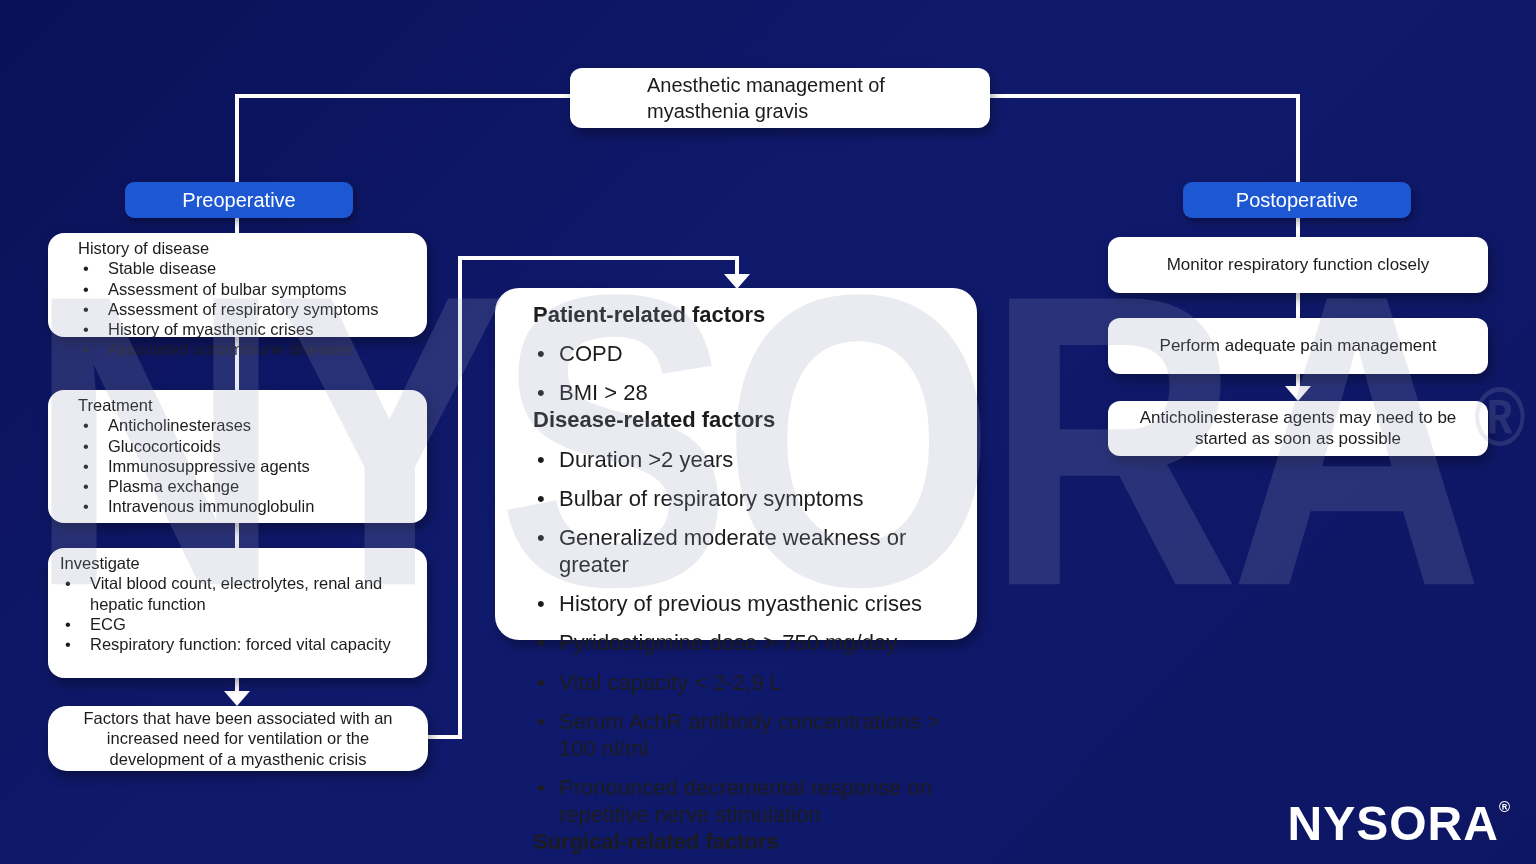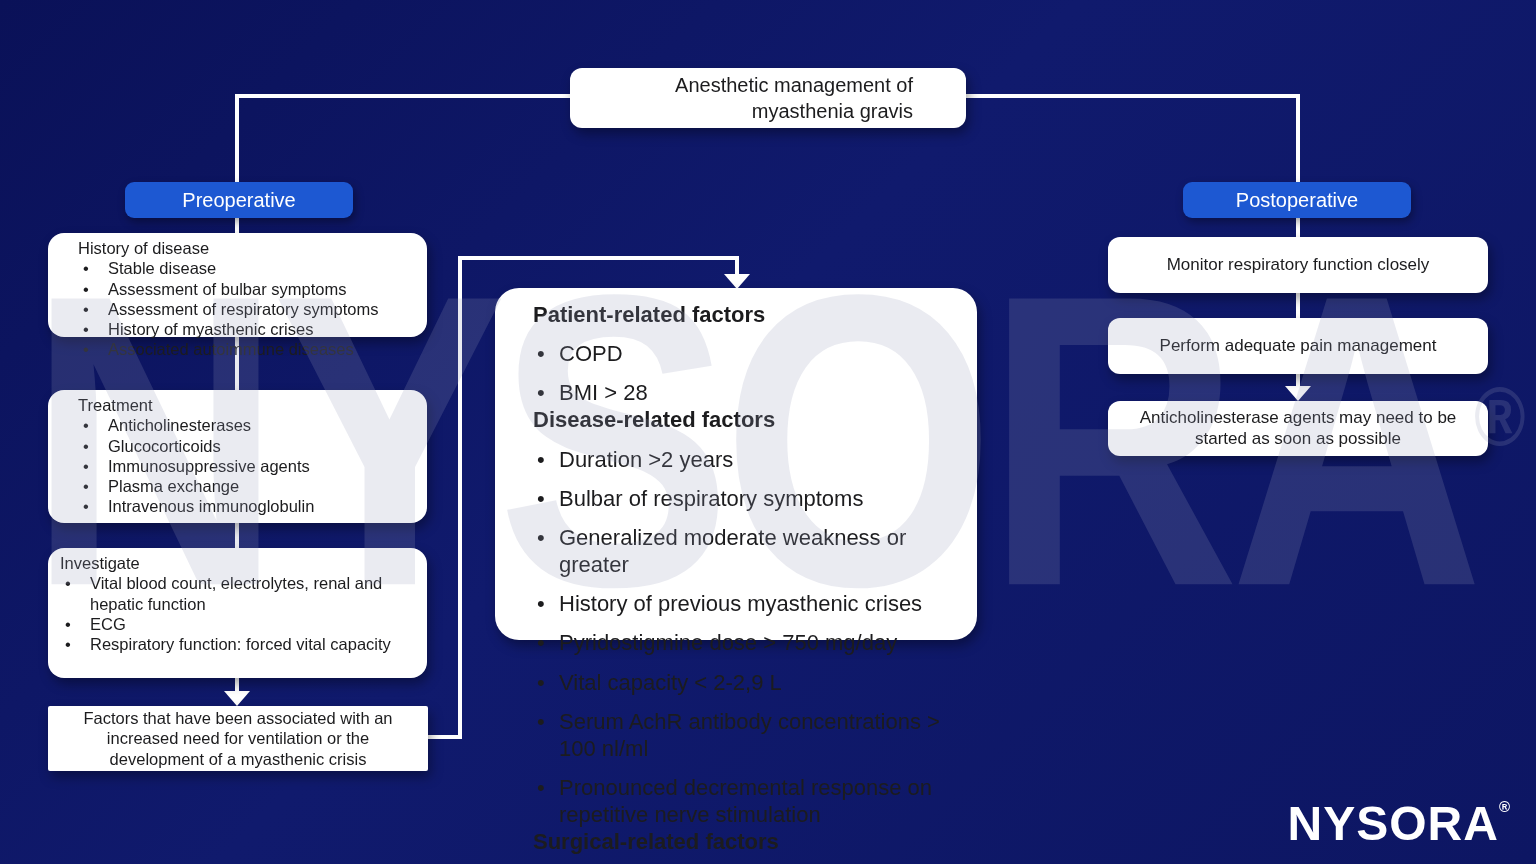--- a/index.html
+++ b/index.html
@@ -27,39 +27,39 @@
     border-left:13px solid transparent;border-right:13px solid transparent;
     border-top:15px solid #ffffff;
   }
   
   .card{
     position:absolute;z-index:2;background:#ffffff;
     box-shadow:3px 6px 12px rgba(0,0,0,0.35);
   }
   .title-card{
     left:570px;top:68px;width:396px;height:60px;border-radius:12px;
-    display:flex;align-items:center;justify-content:center;text-align:right;
-    font-size:20px;line-height:1.3;
+    display:flex;align-items:center;justify-content:center;text-align:left;
+    font-size:20px;line-height:1.3;padding-left:24px;
   }
   .title-card span{max-width:290px;display:block;}
   .pill{
     position:absolute;z-index:2;width:228px;height:36px;border-radius:9px;
     background:#1d58d2;
     display:flex;align-items:center;justify-content:center;
     color:#ffffff;font-size:20px;
     box-shadow:2px 4px 8px rgba(0,0,0,0.35);
   }
   .pill-pre{left:125px;top:182px;text-align:center;}
   .pill-post{left:1183px;top:182px;}
   .left-card{left:48px;width:379px;border-radius:16px;font-size:16.5px;line-height:1.23;padding:5px 12px 5px 30px;box-sizing:border-box;}
   .card-history{top:233px;height:104px;}
   .card-treatment{top:390px;height:133px;}
   .card-investigate{top:548px;height:130px;padding-left:12px;}
   .card-factors{
-    left:48px;top:706px;width:380px;height:65px;border-radius:2px;
+    left:48px;top:706px;width:380px;height:65px;border-radius:19px;
     display:flex;align-items:center;justify-content:center;text-align:center;
     font-size:16.5px;line-height:1.25;padding:0 14px;box-sizing:border-box;
   }
   .card-title{font-size:16.5px;}
   ul.blist{margin:0;padding:0;list-style:none;}
   ul.blist li{position:relative;padding-left:30px;}
   ul.blist li::before{content:"\2022";position:absolute;left:5px;}
   .mid-card{
     left:495px;top:288px;width:482px;height:352px;border-radius:24px;
     font-size:22px;line-height:1.235;

